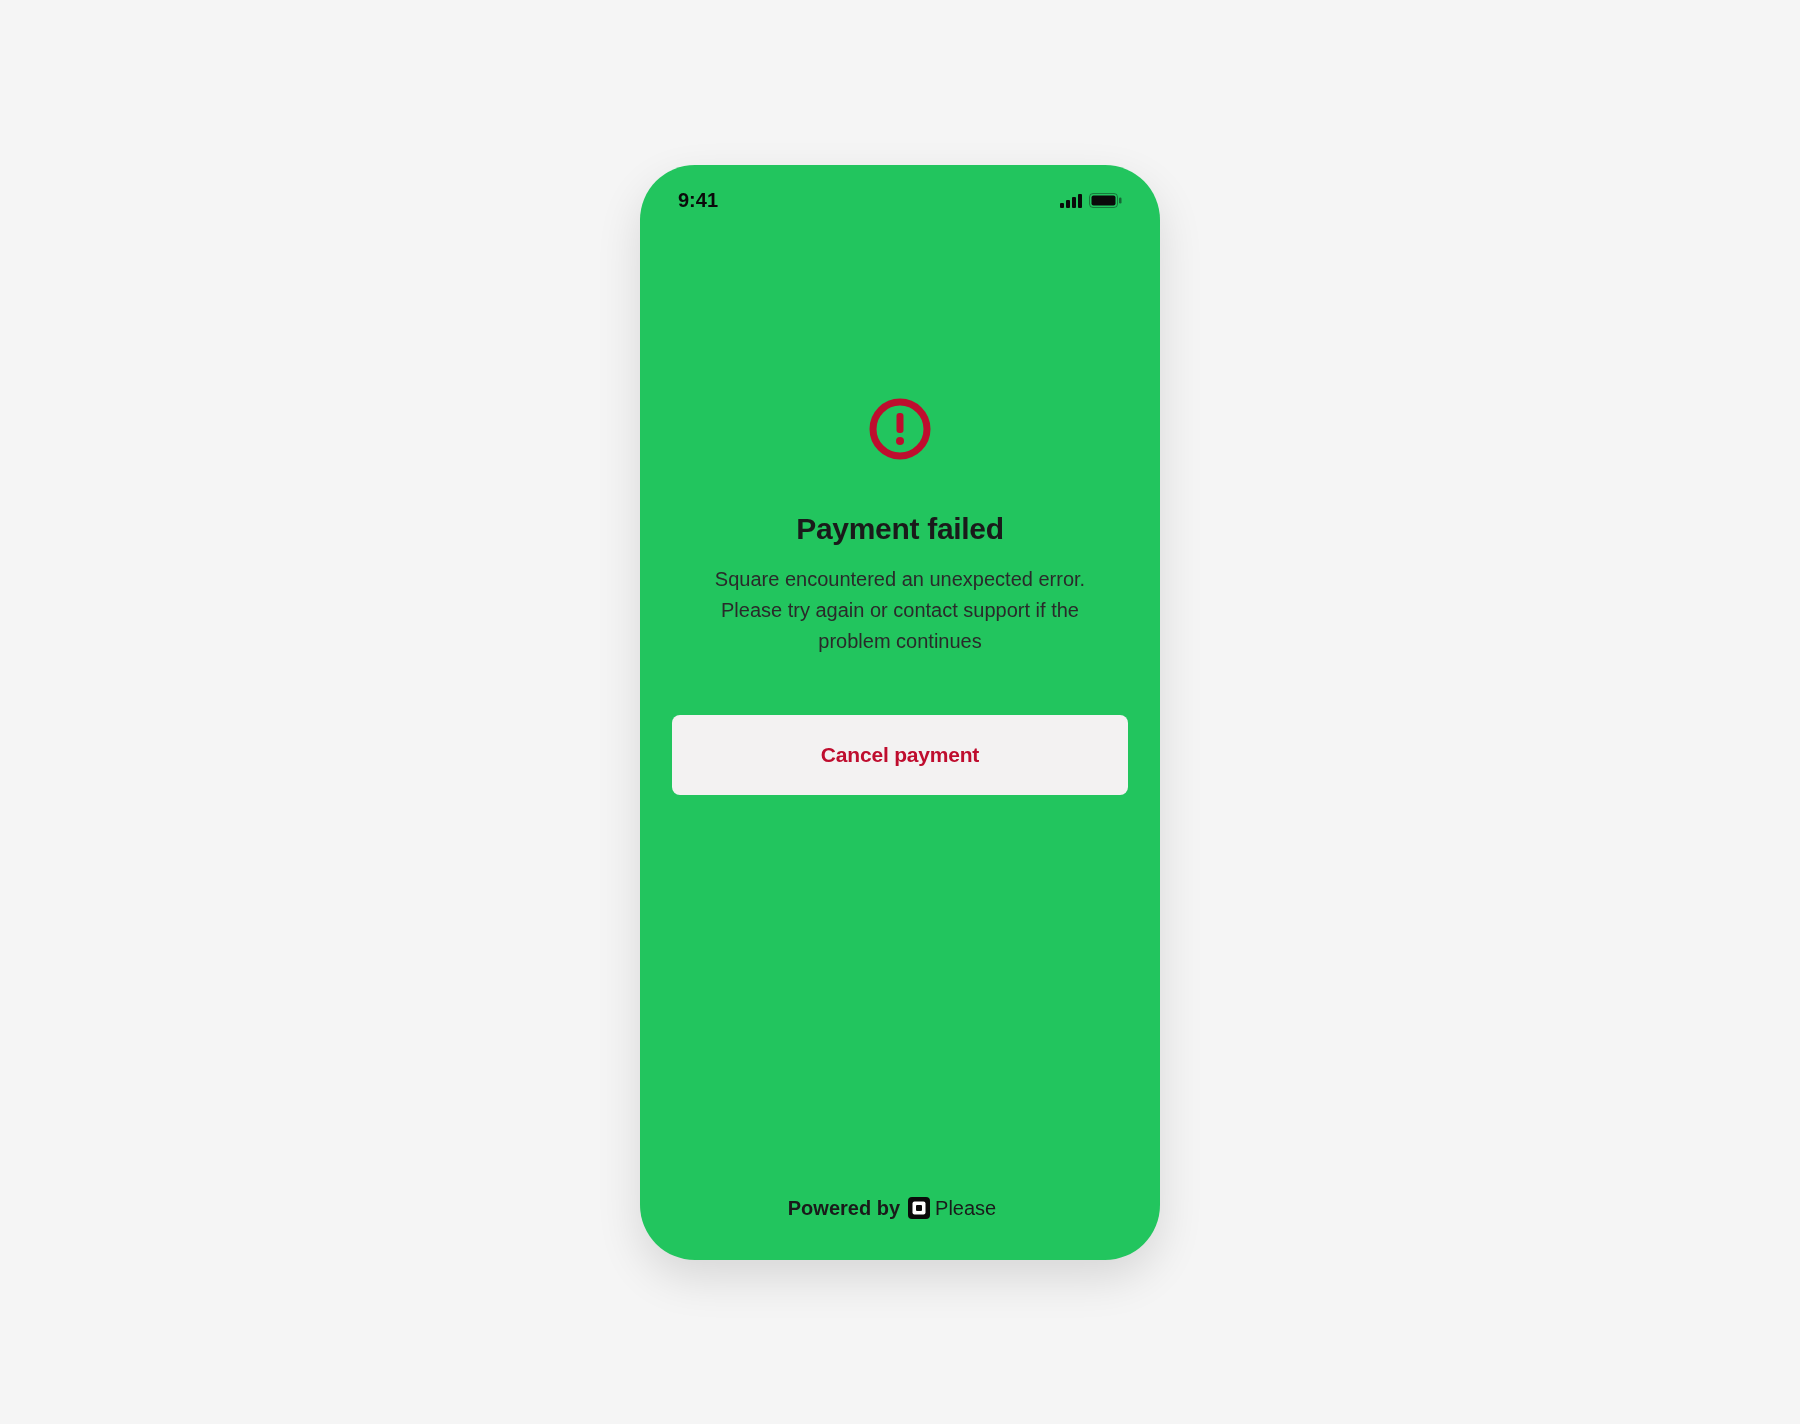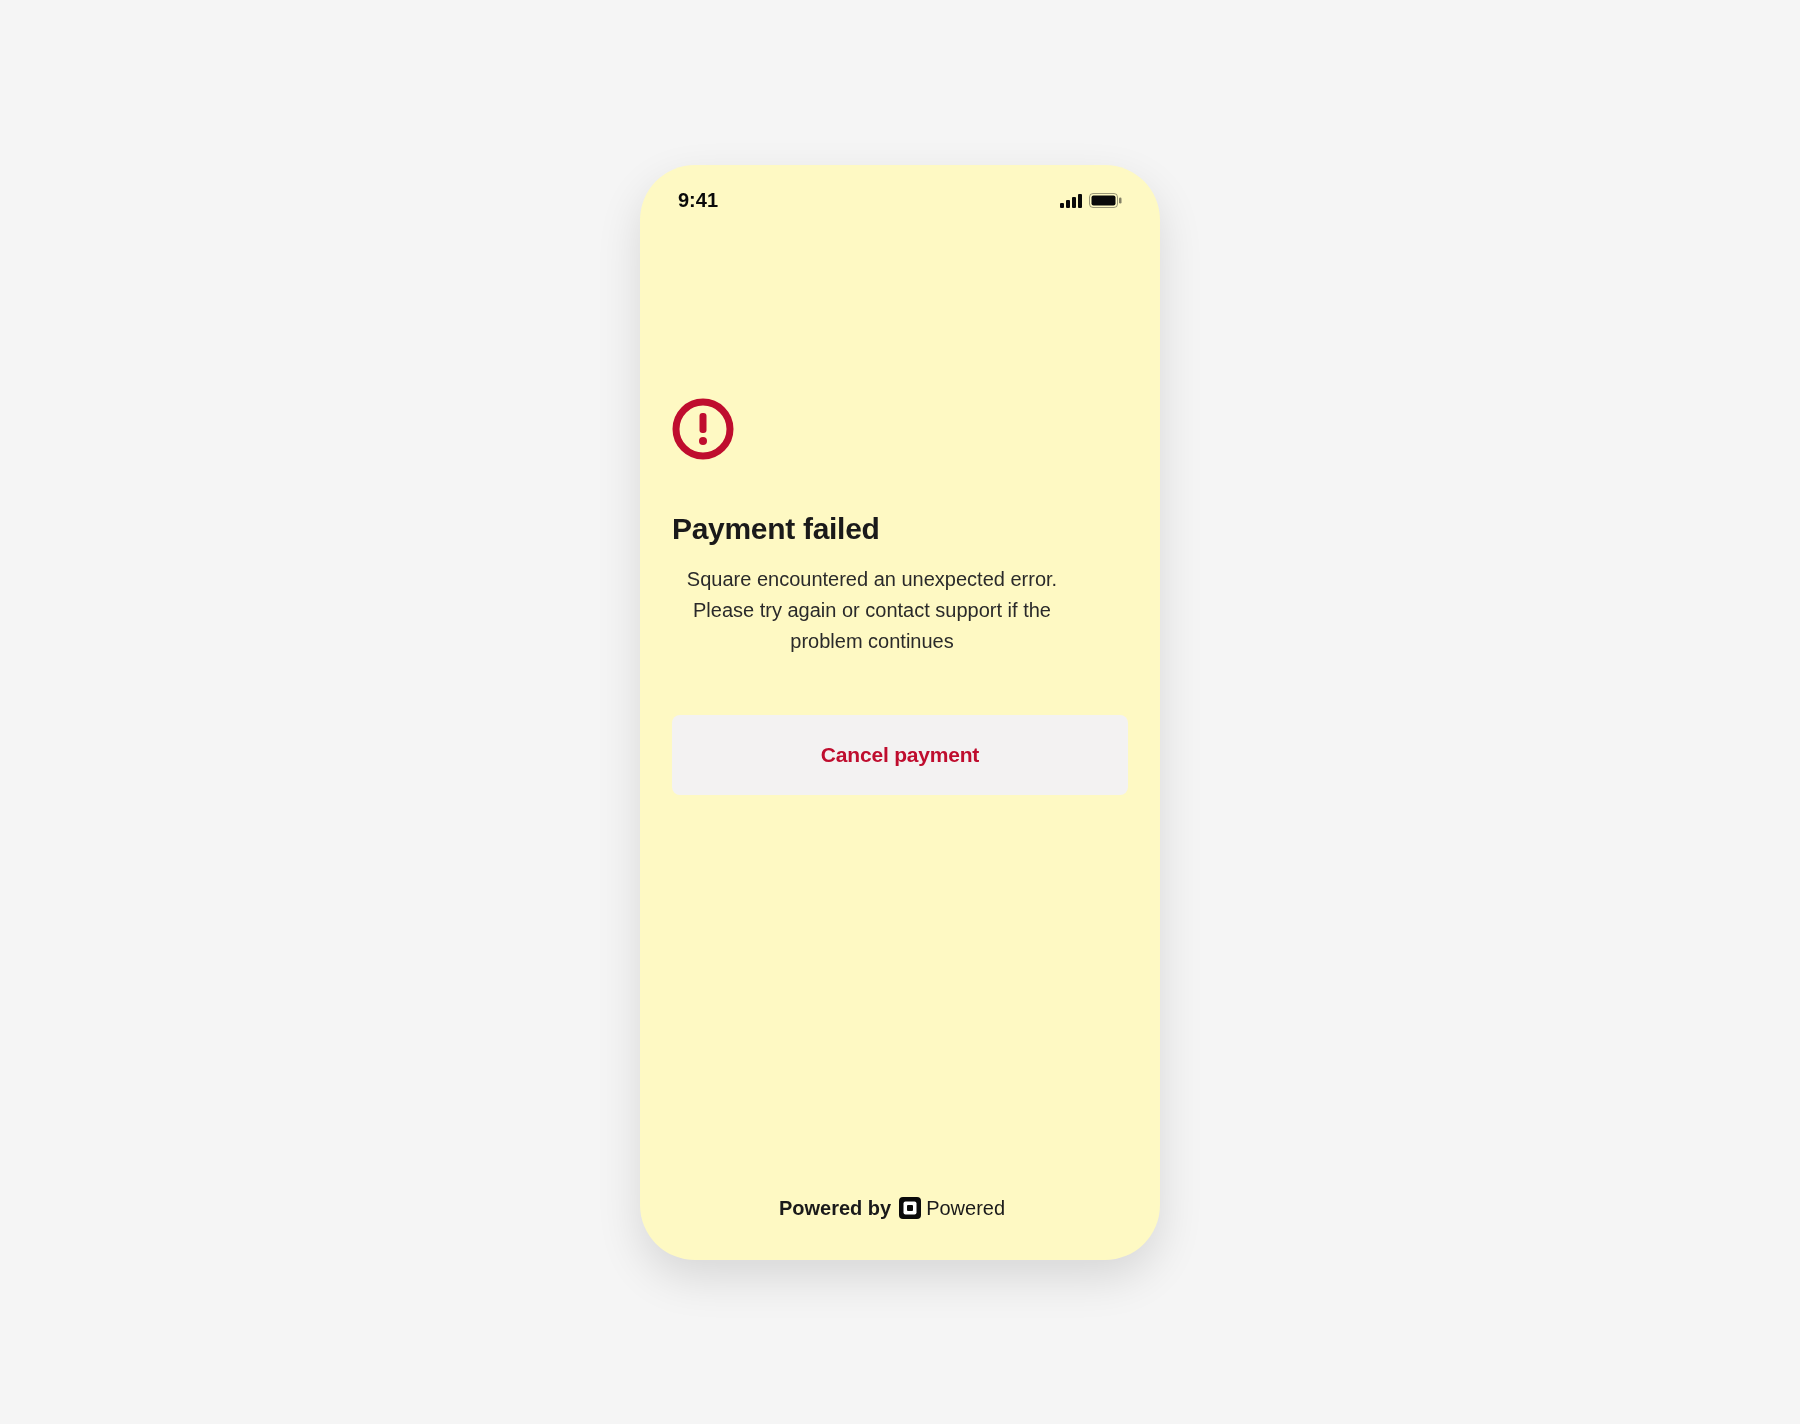--- a/index.html
+++ b/index.html
@@ -14,21 +14,21 @@
       background-color: #f5f5f5;
       font-family: -apple-system, BlinkMacSystemFont, "Helvetica Neue", Helvetica, Arial, sans-serif;
       display: flex;
       align-items: center;
       justify-content: center;
     }
 
     .phone-frame {
       width: 520px;
       height: 1095px;
-      background-color: #fef9c3;
+      background-color: #22c55e;
       border-radius: 55px;
       box-shadow: 0 18px 45px rgba(0, 0, 0, 0.12);
       padding: 22px 32px 28px 32px;
       display: flex;
       flex-direction: column;
       position: relative;
     }
 
     .status-bar {
       display: flex;
@@ -55,21 +55,21 @@
       font-size: 44px;
       font-weight: 700;
       color: #1a1a1a;
       margin-top: 75px;
       letter-spacing: -0.5px;
     }
 
     .error-section {
       display: flex;
       flex-direction: column;
-      align-items: flex-start;
+      align-items: center;
       margin-top: 183px;
     }
 
     .error-icon {
       width: 62px;
       height: 62px;
     }
 
     .error-title {
       font-size: 30px;
@@ -169,17 +169,17 @@
   </div>
 
   <div class="footer">
     <span class="powered-by">Powered by</span>
     <span class="square-logo">
       <svg width="22" height="22" viewBox="0 0 22 22">
         <rect x="0" y="0" width="22" height="22" rx="4" fill="#0a0a0a"></rect>
         <rect x="4.5" y="4.5" width="13" height="13" rx="2" fill="#ffffff"></rect>
         <rect x="8" y="8" width="6" height="6" rx="1" fill="#0a0a0a"></rect>
       </svg>
-      <span class="square-text">Powered</span>
+      <span class="square-text">Please</span>
     </span>
   </div>
 
 </div>
 
 </body></html>

